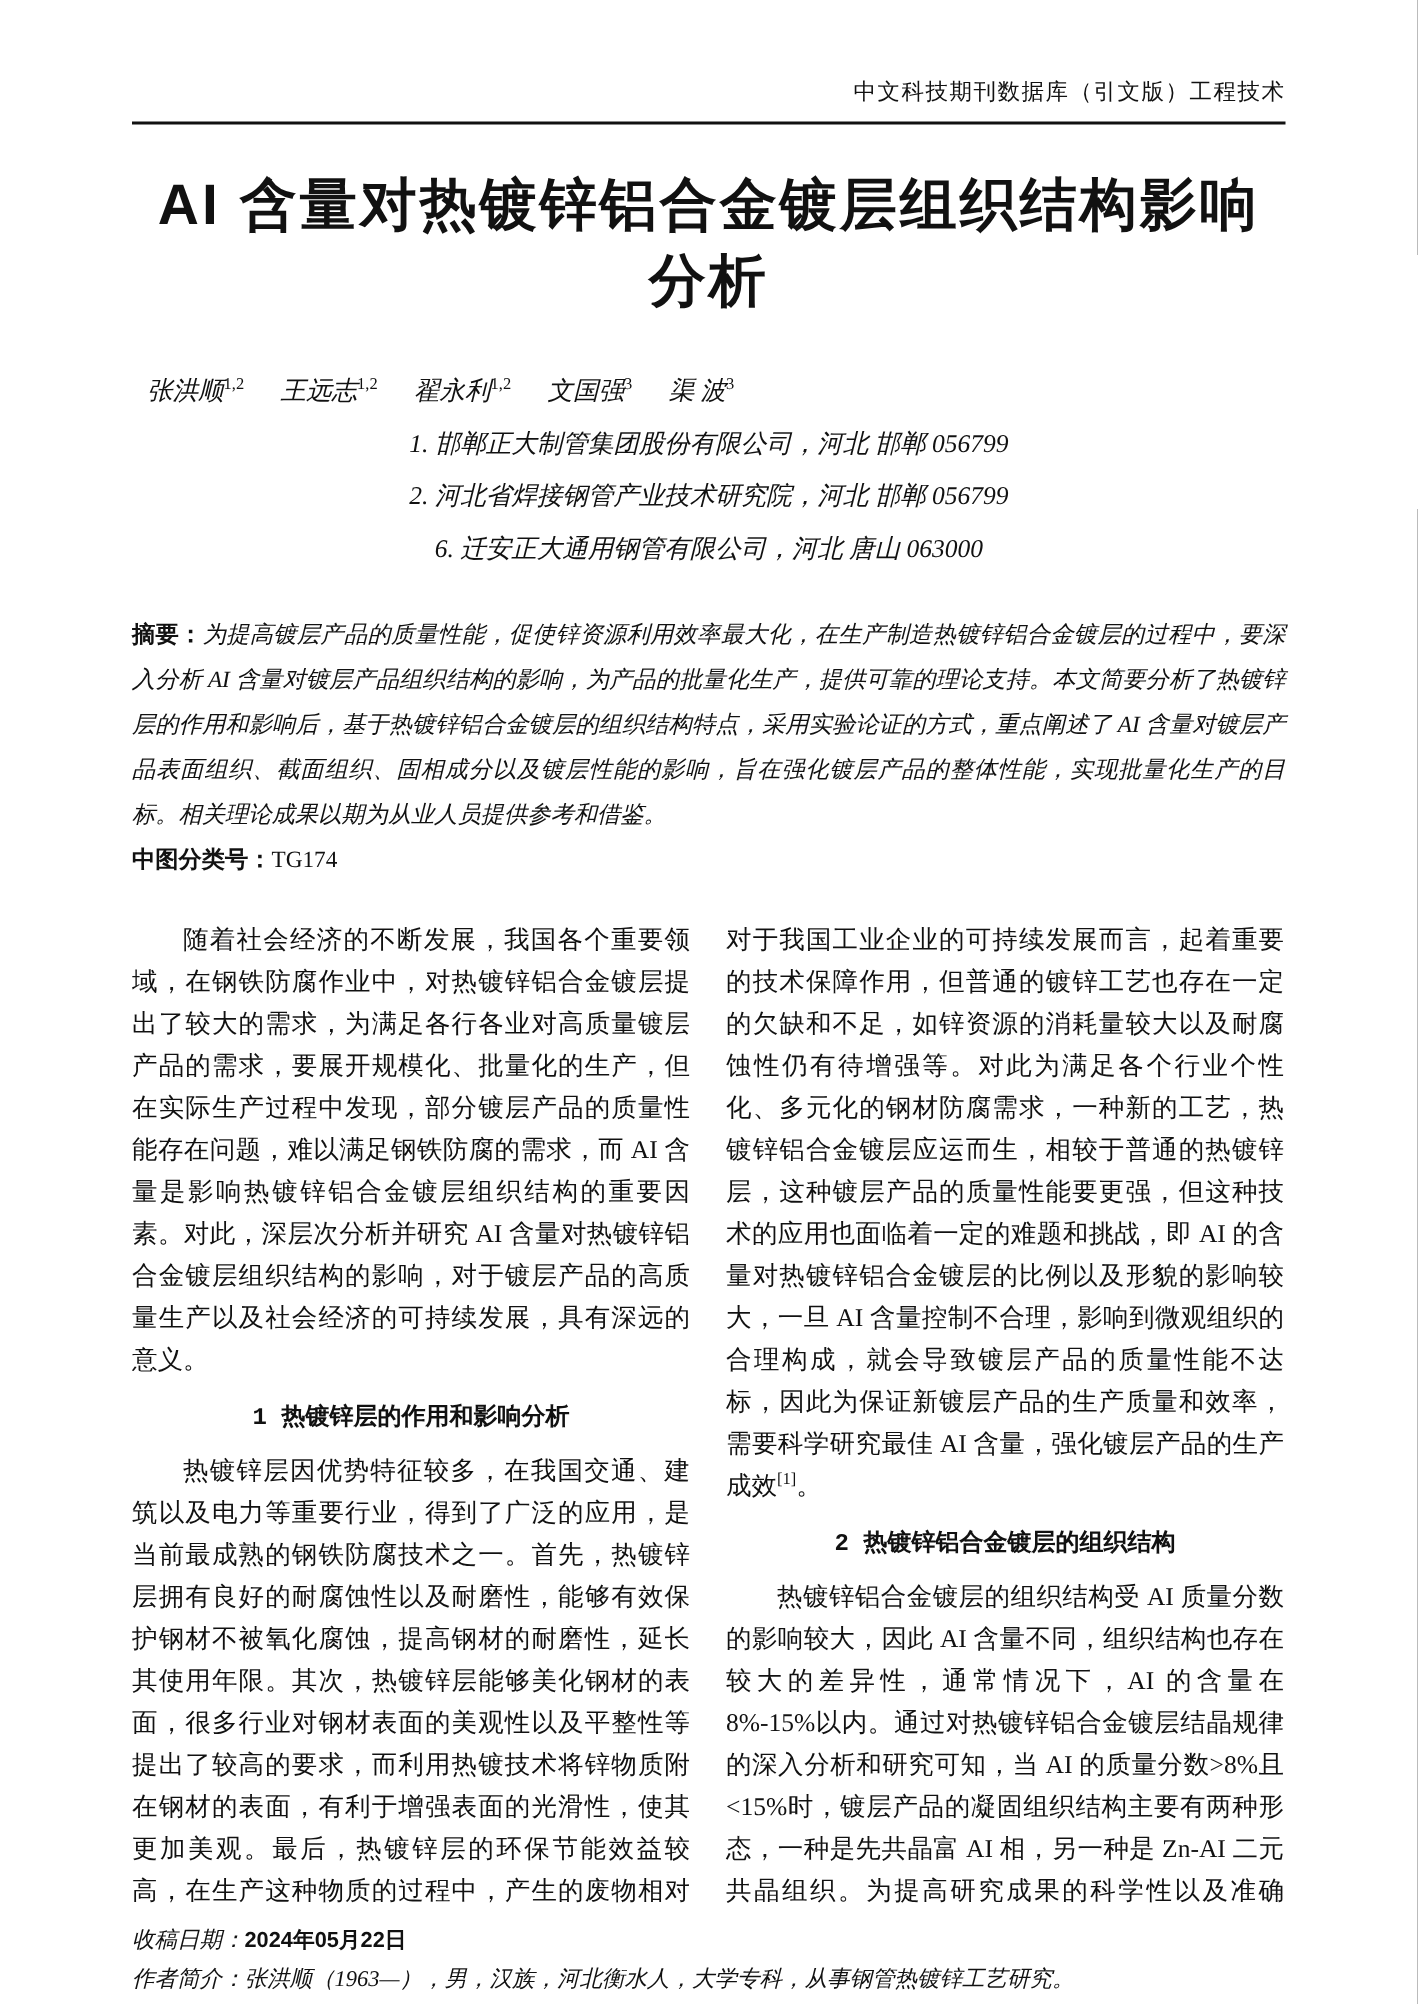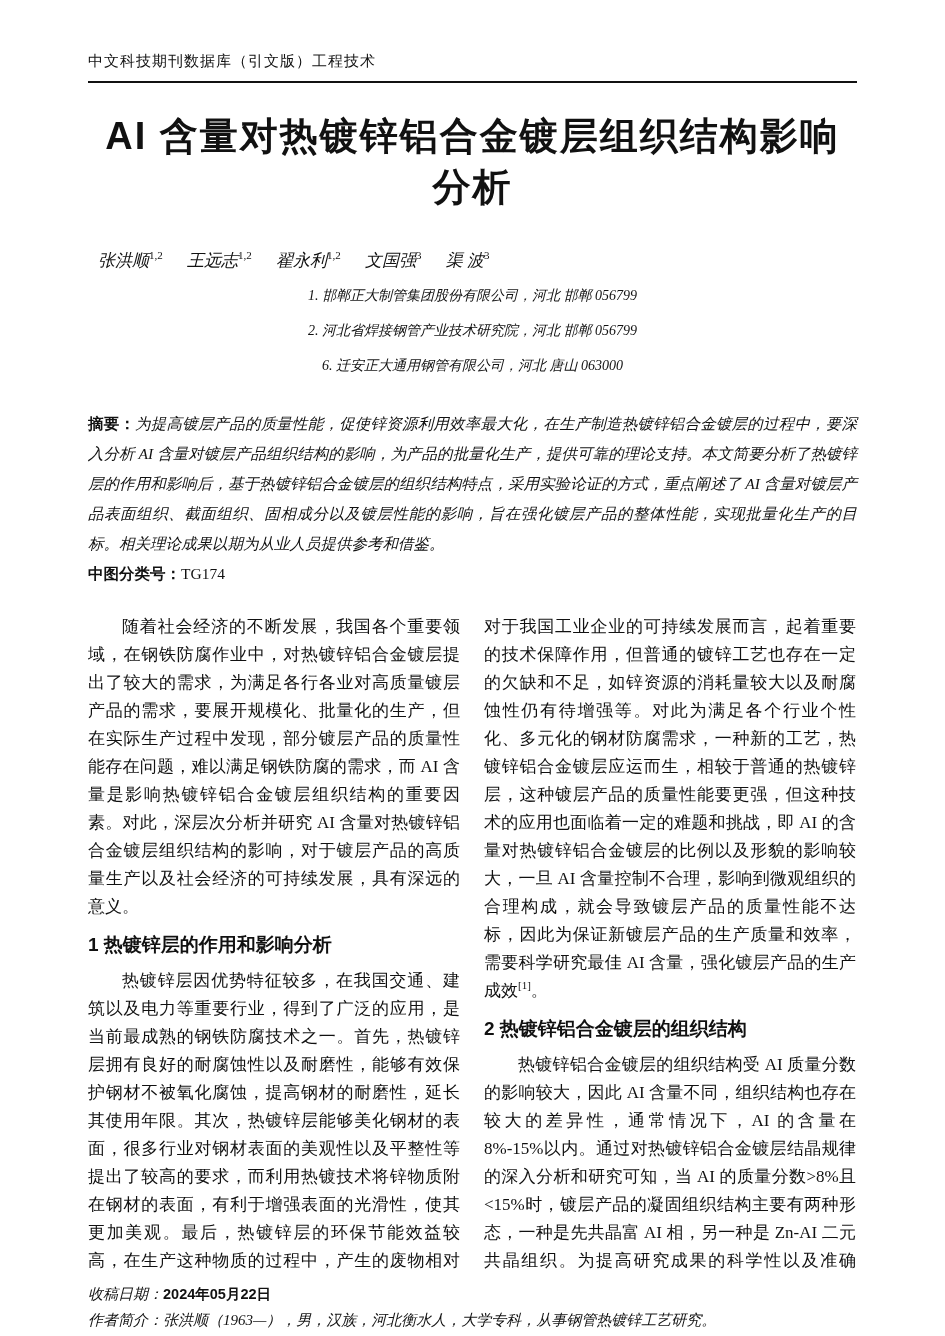--- a/index.html
+++ b/index.html
@@ -10,21 +10,21 @@
     margin: 0 auto;
     background: #ffffff;
     font-family: "Liberation Serif", "DejaVu Serif", serif;
     color: #111;
     box-sizing: border-box;
     padding: 52px 88px 0 88px;
     overflow: hidden;
   }
   
   .journal-header {
-    text-align: left;
+    text-align: right;
     font-size: 15px;
     letter-spacing: 1px;
     padding-bottom: 10px;
     border-bottom: 2px solid #111;
   }
   
   .paper-title {
     text-align: center;
     font-family: "Liberation Sans", "DejaVu Sans", sans-serif;
     font-weight: bold;
@@ -37,21 +37,21 @@
     text-align: left;
     margin-top: 36px;
     font-size: 17px;
     font-style: italic;
   }
   .authors-line .author { margin: 0 10px; white-space: nowrap; }
   .authors-line sup { font-size: 11px; font-style: normal; }
   .affiliations { margin-top: 6px; }
   .affiliation-line {
     text-align: center;
-    font-size: 14px;
+    font-size: 17px;
     font-style: italic;
     line-height: 35px;
   }
   
   .abstract-block {
     margin-top: 26px;
     font-size: 15.5px;
     line-height: 30px;
     text-align: justify;
     font-style: italic;
@@ -75,26 +75,26 @@
   }
   .col {
     width: 372px;
     font-size: 17px;
     line-height: 28px;
     text-align: justify;
   }
   .col p { margin: 0; text-indent: 2em; }
   .col p.no-indent { text-indent: 0; }
   .section-heading {
-    font-family: Liberation Sans, sans-serif;
+    font-family: Liberation Mono, monospace;
     font-weight: bold;
-    font-size: 19px;
+    font-size: 16px;
     line-height: 28px;
     margin: 10px 0 8px 0;
-    text-align: left;
+    text-align: center;
   }
   .ref-sup { font-size: 11px; vertical-align: super; line-height: 0; }
   
   .footer-notes {
     margin-top: 6px;
     font-size: 15px;
     line-height: 26px;
   }
   .footer-notes .note-label { font-style: italic; }
   .footer-notes .note-value { font-style: italic; }

